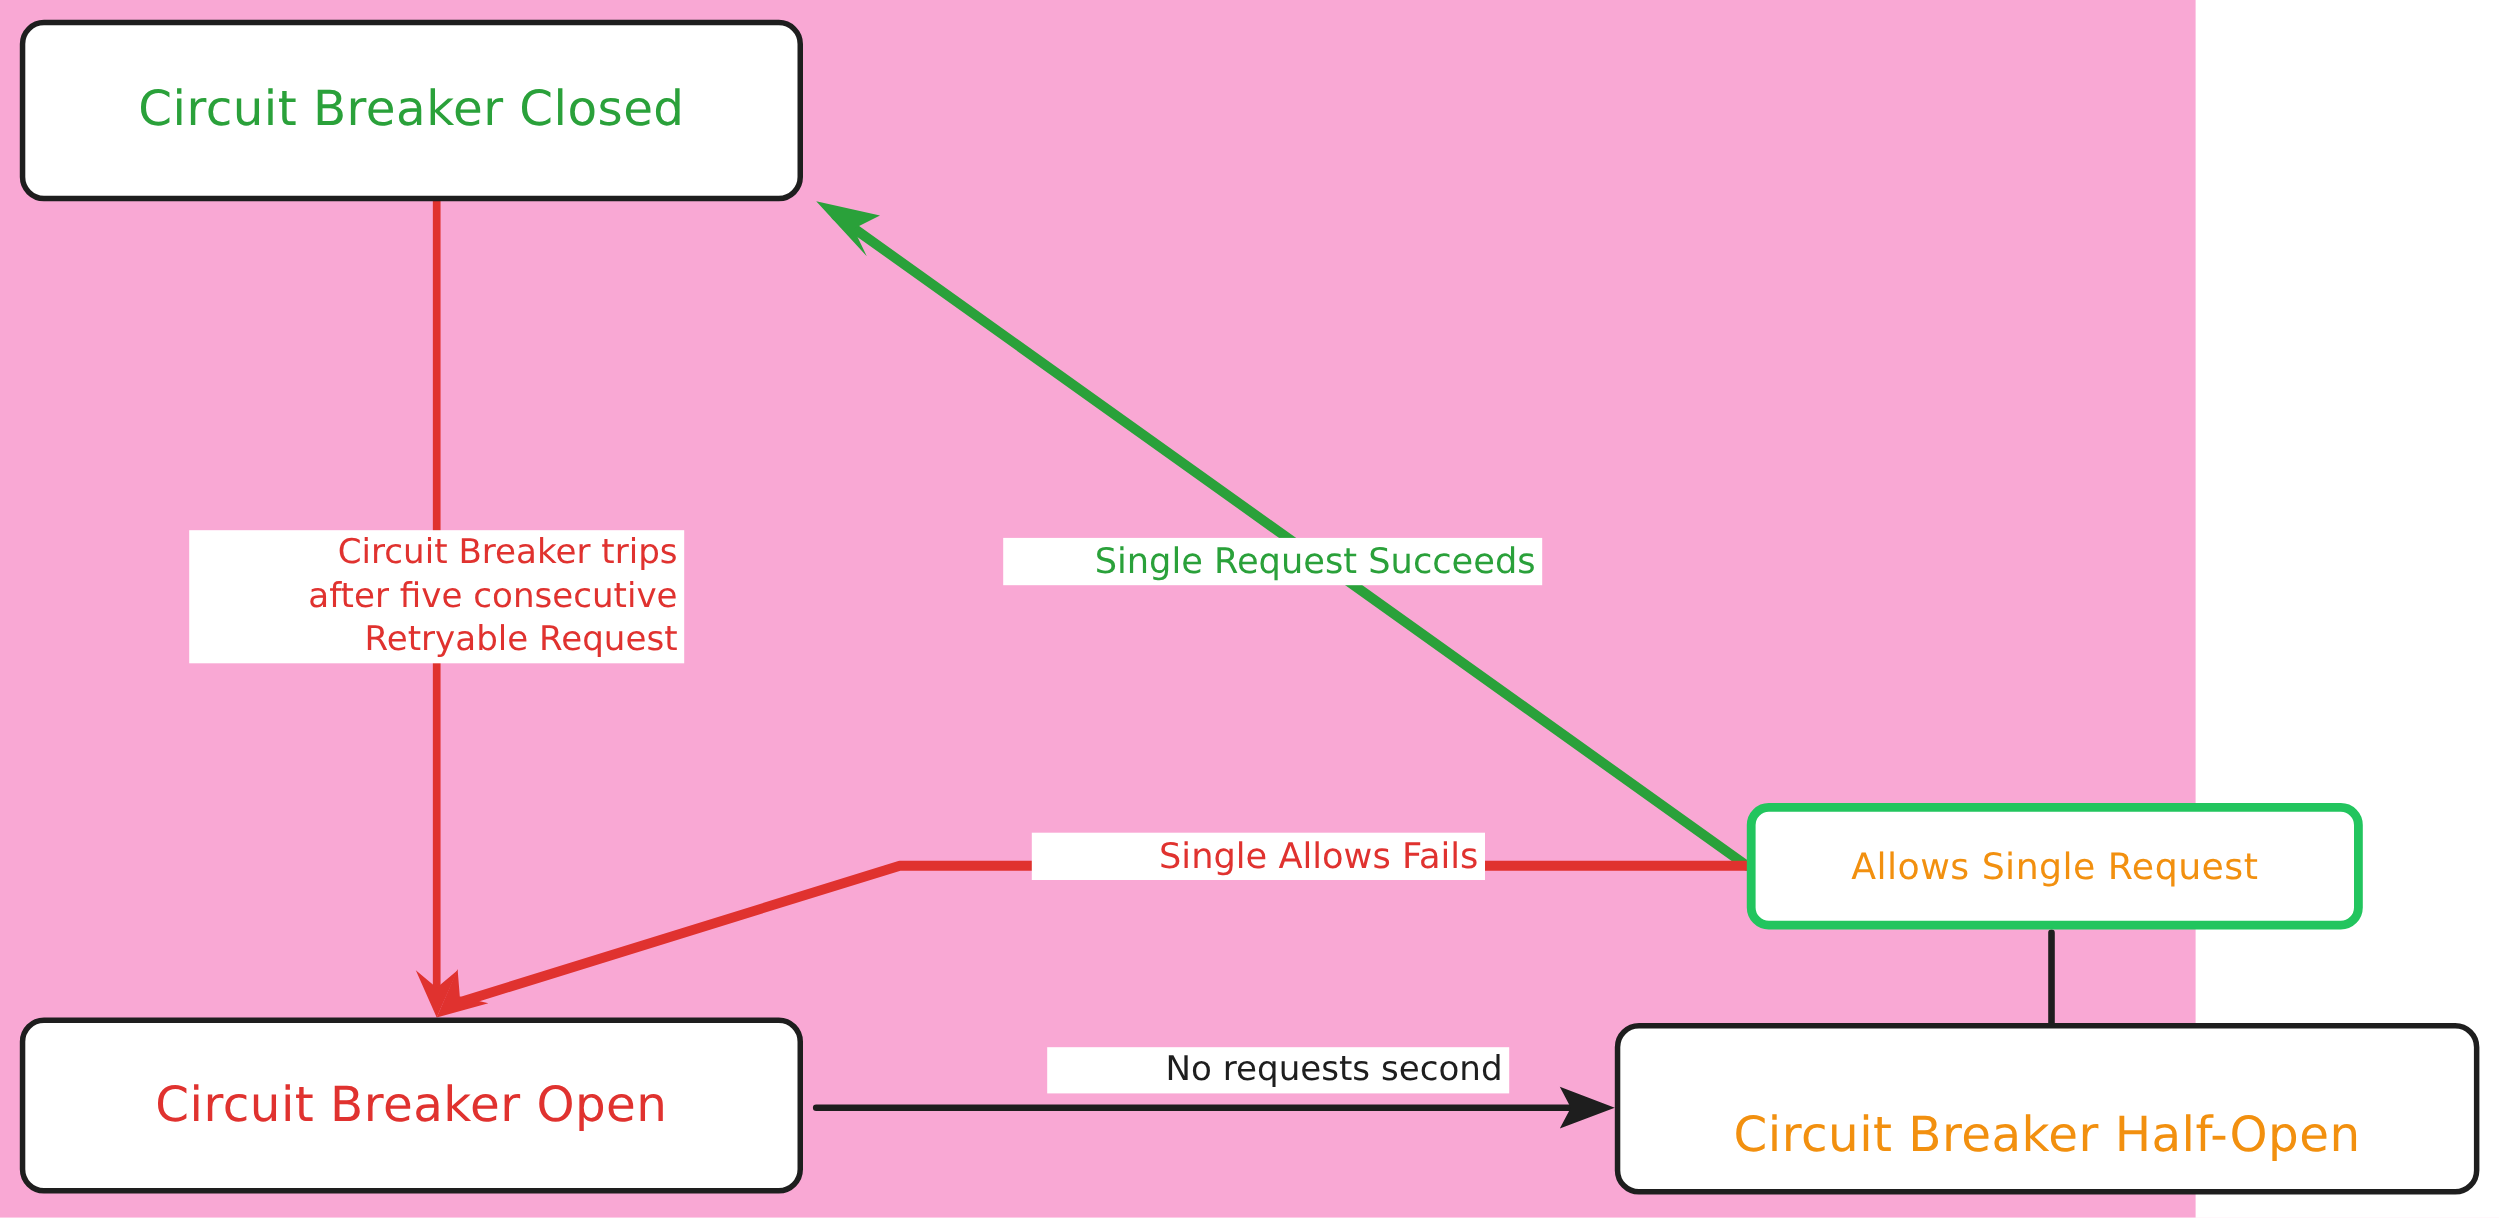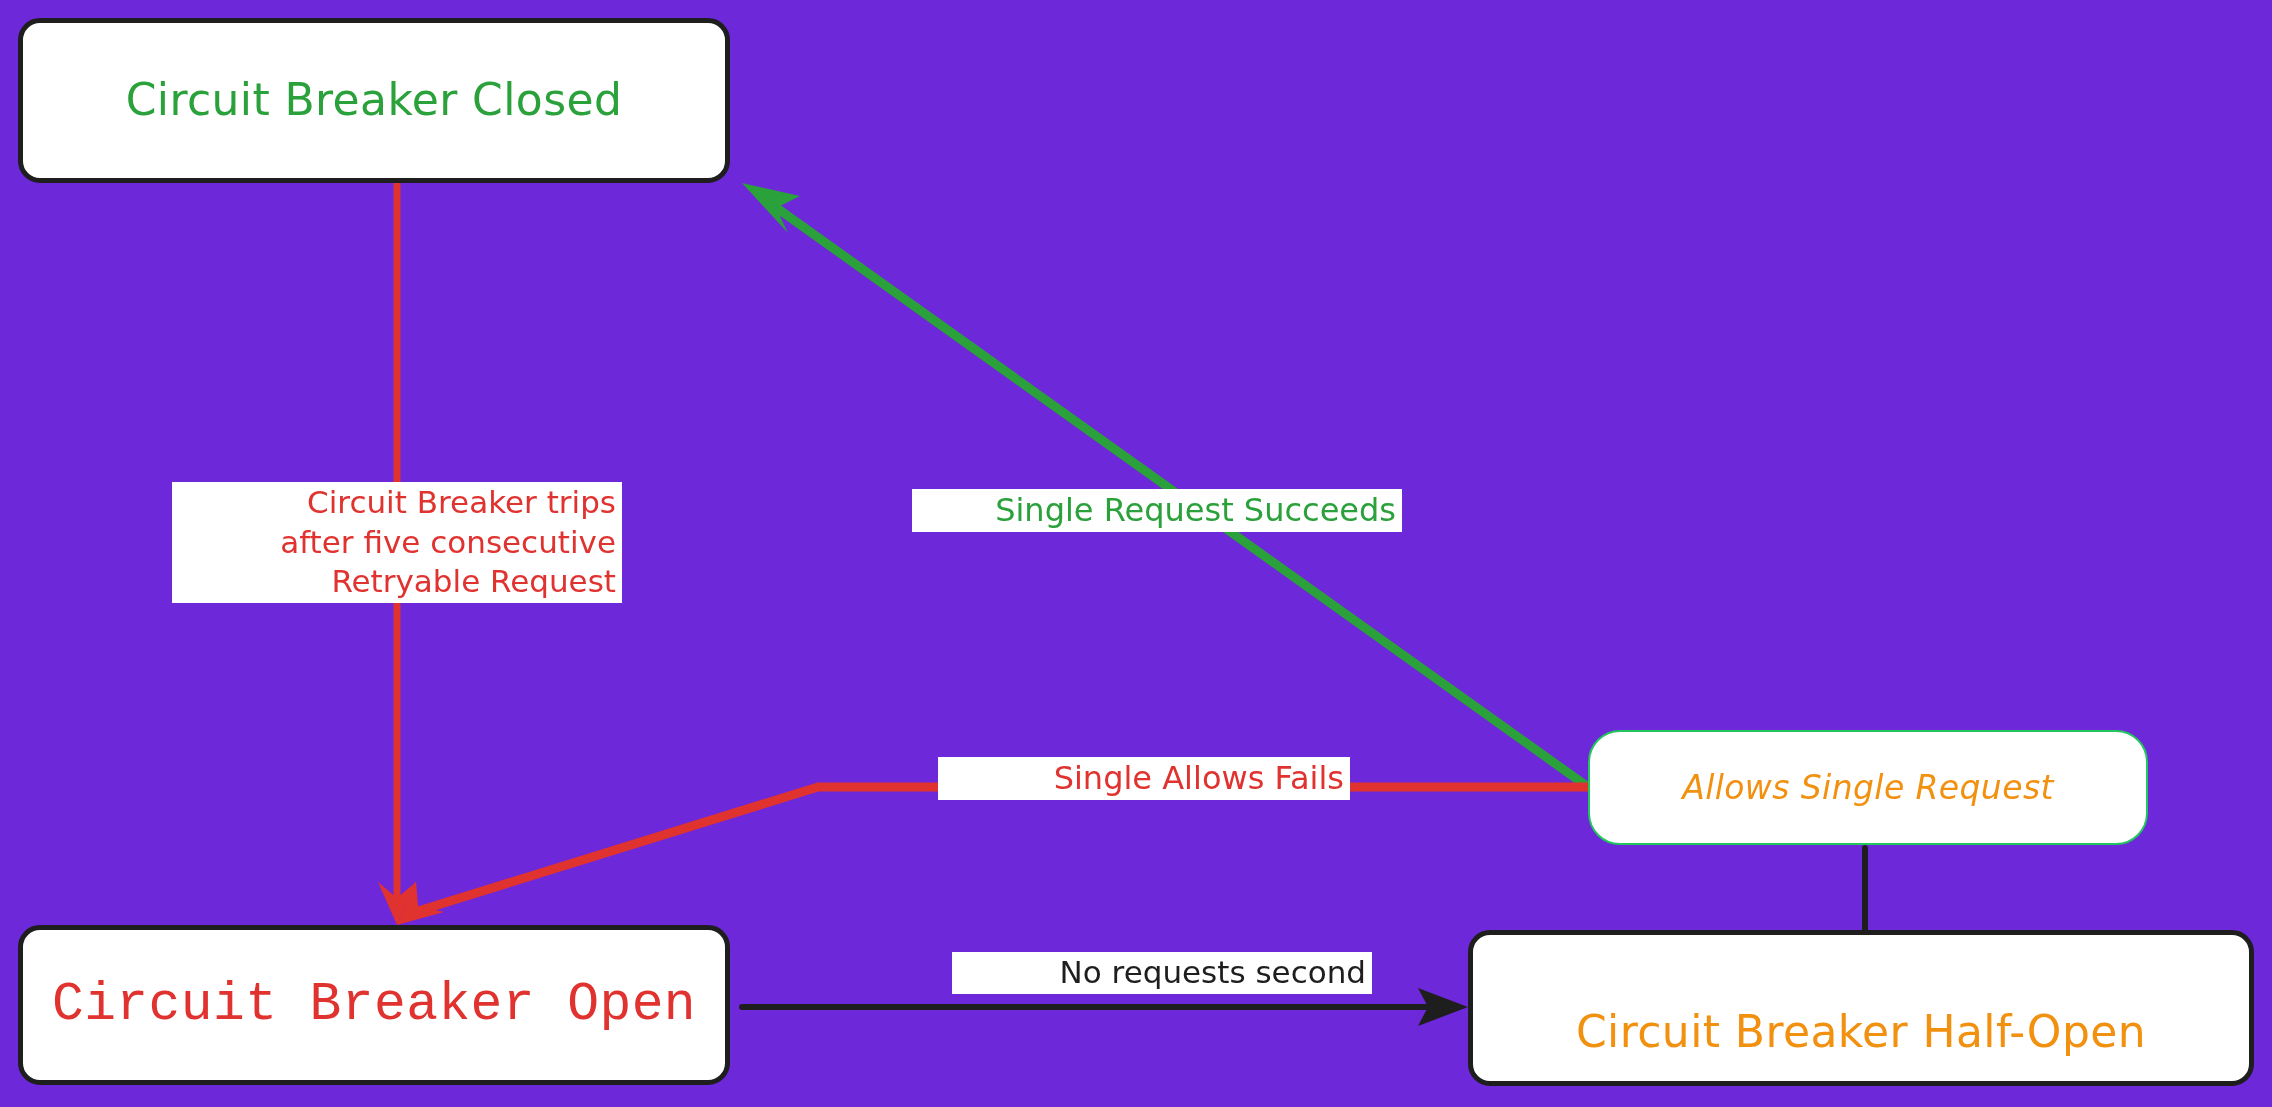--- a/index.html
+++ b/index.html
@@ -5,23 +5,23 @@
   * { box-sizing: border-box; margin: 0; padding: 0; }
   html, body {
     width: 2272px;
     height: 1107px;
     background: #ffffff;
     font-family: "DejaVu Sans", sans-serif;
     overflow: hidden;
   }
   #diagram-root {
     position: relative;
-    width: 2272px;
+    width: 1996px;
     height: 1107px;
-    background: #6d28d9;
+    background: #f9a8d4;
   }
   #edge-layer {
     position: absolute;
     left: 0; top: 0;
     width: 2272px;
     height: 1107px;
     pointer-events: none;
   }
   .node {
     position: absolute;
@@ -29,38 +29,37 @@
     align-items: center;
     justify-content: center;
     background: #ffffff;
     border-radius: 22px;
     text-align: center;
   }
   .node-dark {
     border: 5px solid #1e1e1e;
   }
   .node-orange-border {
-    border: 2px solid #22c55e;
-    border-radius: 32px;
-    font-style: italic;
+    border: 8px solid #22c55e;
+    border-radius: 20px;
   }
   .node-label {
     font-family: "DejaVu Sans", sans-serif;
     font-weight: 400;
     letter-spacing: 0.4px;
     line-height: 1.15;
     white-space: nowrap;
   }
   #node-closed      { left: 18px;   top: 18px;   width: 712px;  height: 165px; }
   #node-open        { left: 18px;   top: 925px;  width: 712px;  height: 160px; }
   #node-half-open   { left: 1468px; top: 930px;  width: 786px;  height: 156px; }
   #node-allows      { left: 1588px; top: 730px;  width: 560px;  height: 115px; }
 
   #node-closed .node-label    { color: #2aa13a; font-size: 44px; }
-  #node-open .node-label      { color: #e0322f; font-size: 53px; font-family: Liberation Mono, monospace; }
+  #node-open .node-label      { color: #e0322f; font-size: 44px; }
   #node-half-open .node-label { color: #f2900f; font-size: 44px; margin-top: 48px; }
   #node-allows .node-label    { color: #f2900f; font-size: 33px; }
 
   .edge-label {
     position: absolute;
     font-family: "DejaVu Sans", sans-serif;
     line-height: 1.28;
     text-align: right;
     background: #ffffff;
     white-space: nowrap;

